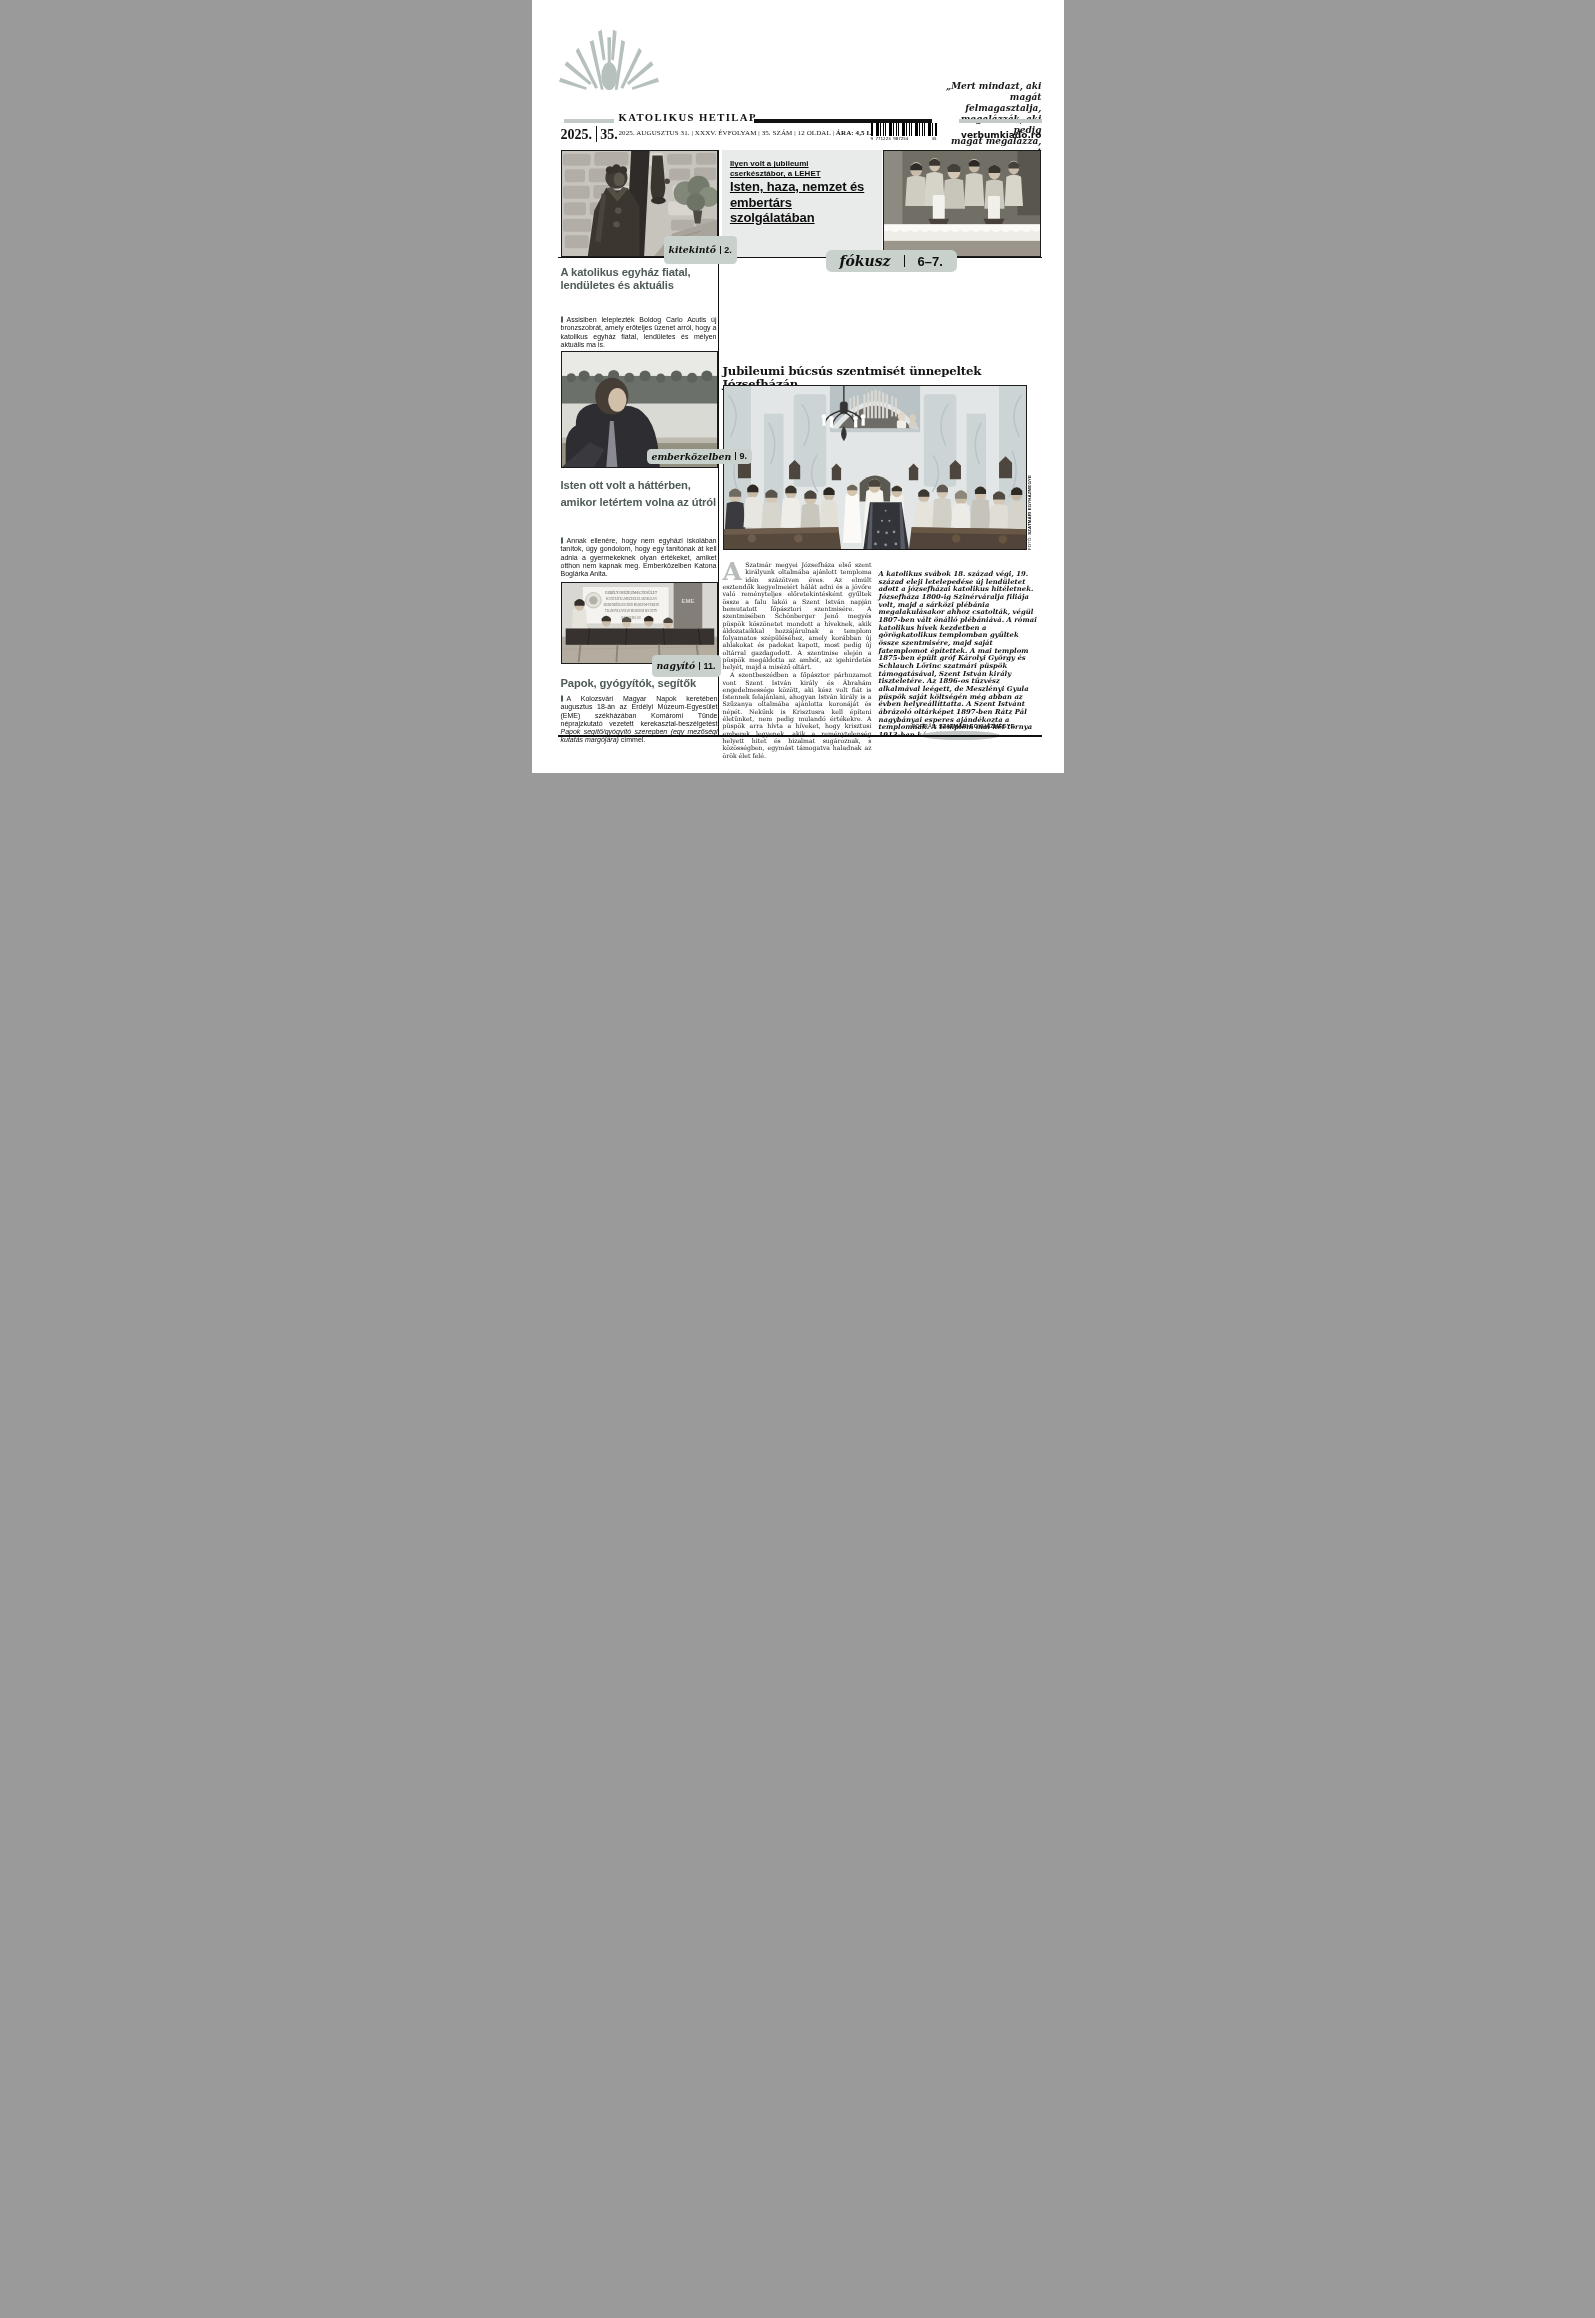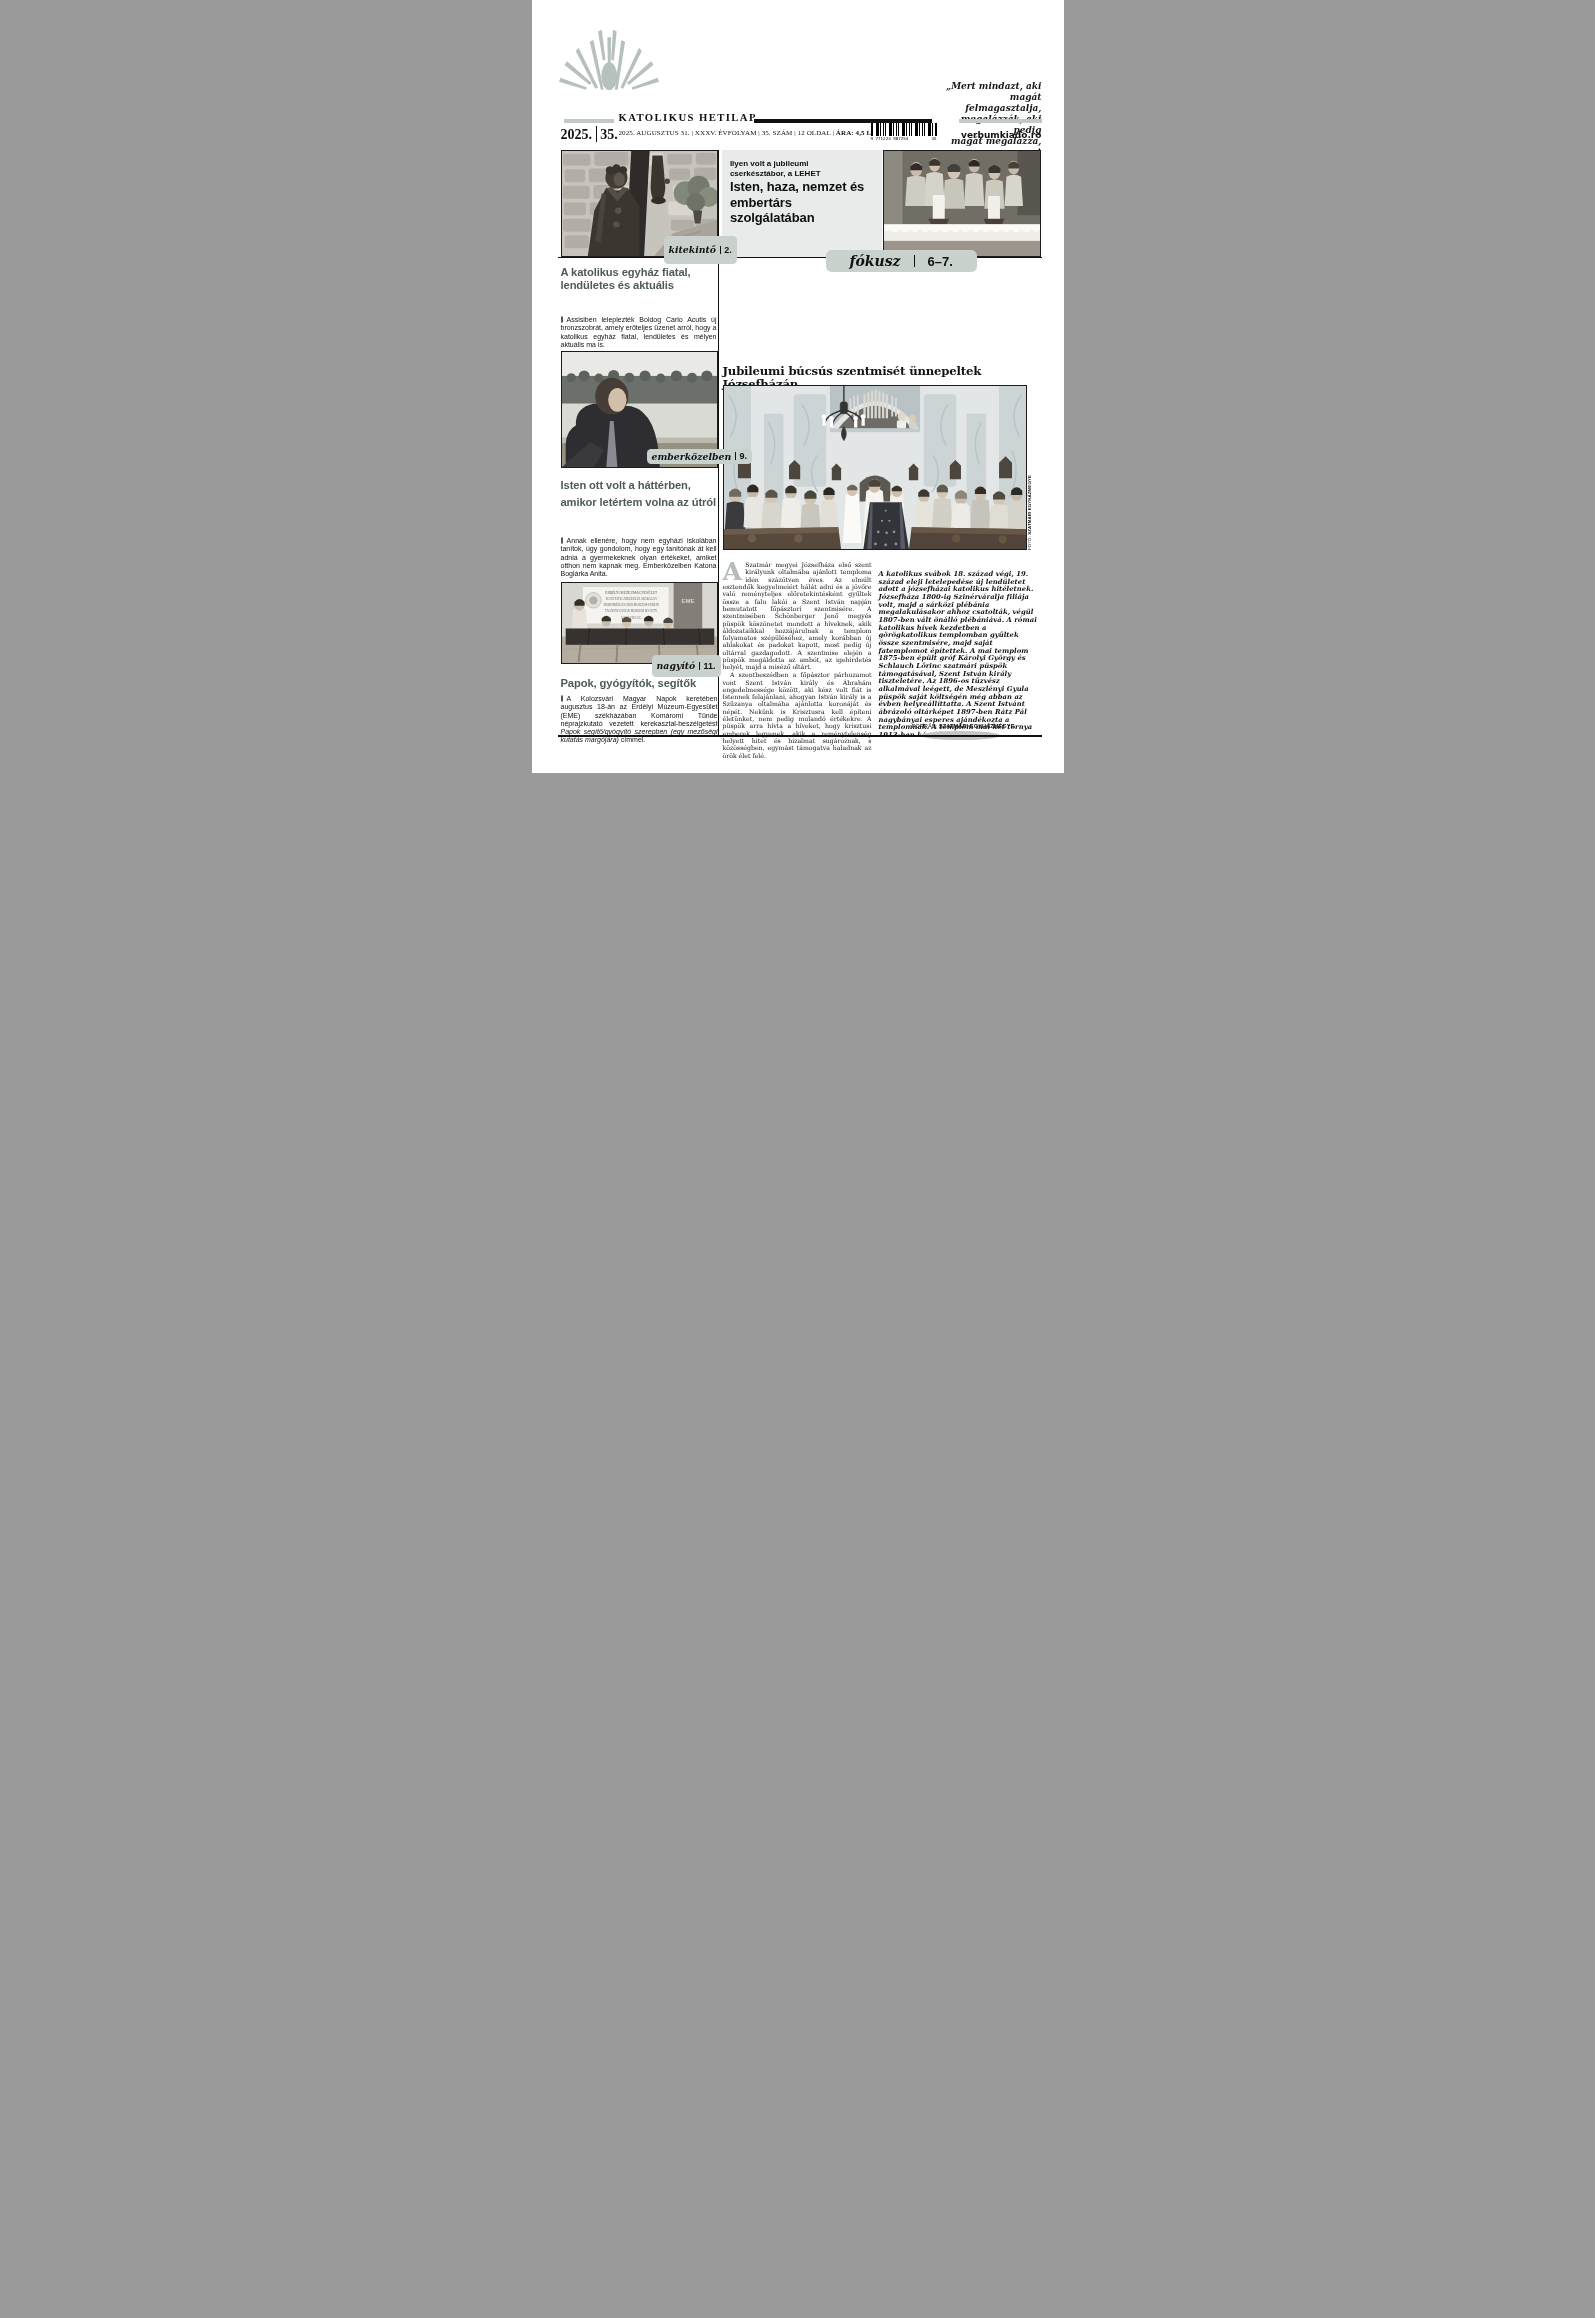--- a/index.html
+++ b/index.html
@@ -40,31 +40,31 @@
   
   .photo{border:0.5px solid #1c1c1c;background:#ddd;overflow:hidden;z-index:1;}
   .photo svg{display:block;width:100%;height:100%;}
   .ph-statue{left:29px;top:150px;width:157px;height:107px;}
   .ph-scouts{left:351px;top:150px;width:158px;height:107px;}
   .ph-church{left:191px;top:385px;width:304px;height:165px;}
   .ph-selfie{left:29px;top:351px;width:157px;height:117px;}
   .ph-museum{left:29px;top:582px;width:157px;height:82px;}
 
   
-  .focusbox{left:190px;top:150px;width:160px;height:107px;background:var(--box-bg);z-index:2;padding:9.3px 8.4px;}
+  .focusbox{left:190px;top:150px;width:160px;height:107px;background:var(--box-bg);z-index:2;padding:9.3px 8.4px;text-decoration:underline;}
   .kicker{font:bold 8px/1.25 "Liberation Sans",sans-serif;color:#0d0d0d;width:112px;}
   .focustitle{margin-top:0;font:bold 13px/1.18 "Liberation Sans",sans-serif;color:#0d0d0d;width:144px;letter-spacing:-0.1px;}
 
   
   .seclabel{background:var(--label-bg);border-radius:4.2px;display:flex;align-items:center;gap:3.7px;padding:0 5.1px;z-index:7;}
   .seclabel .tag{font:bold italic 9.3px/1 "DejaVu Serif",serif;color:#111;}
   .seclabel .pipe{width:0.9px;height:8.4px;background:#111;}
   .seclabel .pg{font:bold 9px/1 "Liberation Sans",sans-serif;color:#111;}
   .lab-kitekinto{left:132px;top:236px;height:28px;}
-  .lab-fokusz{left:294px;top:250px;height:22px;border-radius:5.6px;padding:0 24px;gap:13px;}
+  .lab-fokusz{left:294px;top:250px;height:22px;border-radius:5.6px;padding:0 14px;gap:13px;}
   .lab-fokusz .tag{font-size:14px;}
   .lab-fokusz .pipe{height:12px;}
   .lab-fokusz .pg{font-size:13px;}
   .lab-ember{left:115px;top:449px;height:14.5px;}
   .lab-nagyito{left:120px;top:655px;height:22px;}
 
   
   .t-title{font:bold 11.2px/1.17 "Liberation Sans",sans-serif;color:var(--teal);letter-spacing:-0.1px;}
   .t1-title{left:29px;top:266px;width:156px;}
   .t2-title{left:29px;top:477px;width:156px;font-size:11.2px;line-height:1.48;}

